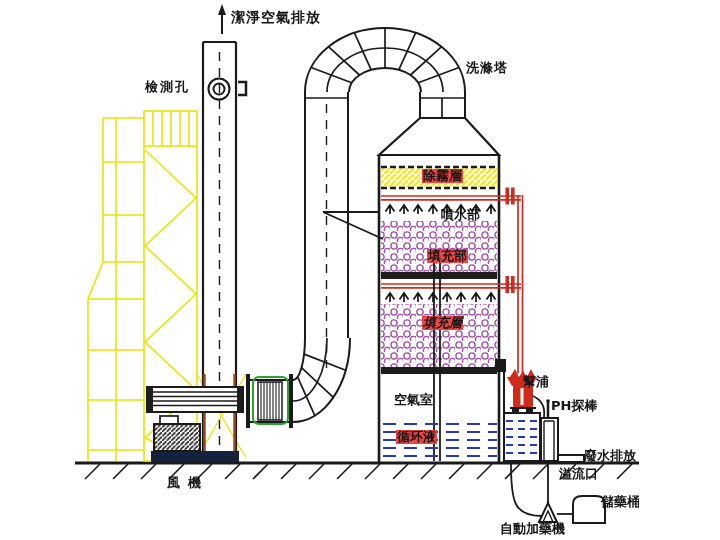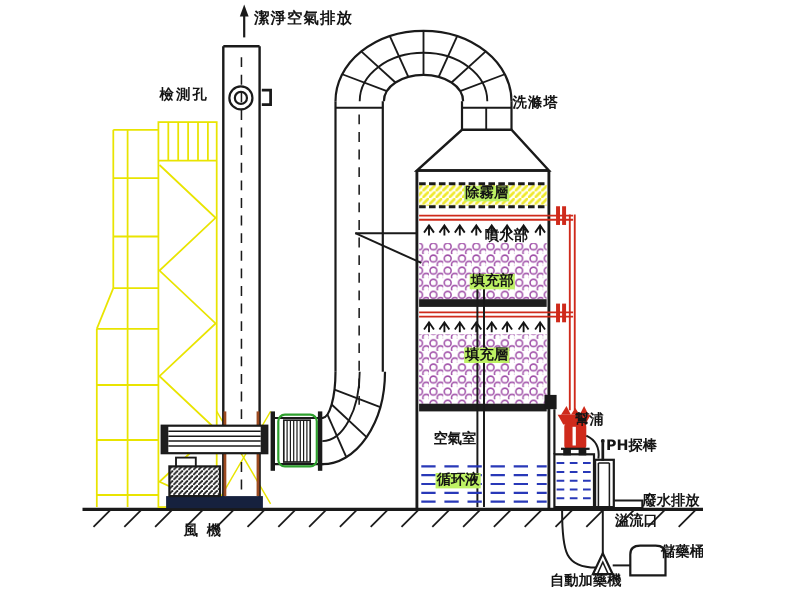--- a/index.html
+++ b/index.html
@@ -1,21 +1,21 @@
 <!DOCTYPE html>
 <html style="--c-line: #1a1a1a; --c-scaffold: #e9e400; --c-pipe_red: #cf2a1b; --c-packing: #a050a8; --c-liquid: #2838b8; --c-fan_green: #2ea02e; --c-chimney_brown: #9b4a20; --c-base_navy: #16213e; --c-demister_yellow: #efe92f; --c-watermark: rgba(213,173,173,0.60);"><head>
 <meta charset="utf-8">
 <style>
   html,body{margin:0;padding:0;background:#fff;}
   #stage{position:relative;width:639px;height:540px;background:#fff;overflow:hidden;
          font-family:"DejaVu Sans",sans-serif;}
   #stage svg{position:absolute;left:0;top:0;}
   .lbl{position:absolute;font-size:13px;font-weight:bold;color:#141414;
        white-space:nowrap;line-height:1.1;}
-  .bgw{background:#bef264;padding:0 1px;}
+  .bgw{background:#ef4444;padding:0 1px;}
   .wm{position:absolute;left:94px;top:251px;font-size:43px;font-weight:400;
       color:var(--c-watermark);letter-spacing:1px;white-space:nowrap;}
   
   .ln{stroke:var(--c-line);fill:none}
   .yw{stroke:var(--c-scaffold);fill:none}
   .rd{stroke:var(--c-pipe_red);fill:none}
   .bl{stroke:var(--c-liquid);fill:none}
   .gn{stroke:var(--c-fan_green);fill:none}
   .br{stroke:var(--c-chimney_brown);fill:none}
   .f-dark{fill:#1d1d1d;stroke:none}
@@ -296,25 +296,25 @@
     <line class="ln" x1="548" y1="464" x2="548" y2="504" stroke-width="1.8"></line>
     <polygon class="ln f-white" points="539,522 557,522 548,503" stroke-width="2"></polygon>
     <path class="ln" d="M543,522 L548,511 L553,522" stroke-width="1.4"></path>
     <line class="ln" x1="557" y1="514" x2="573" y2="514" stroke-width="1.8"></line>
     <path class="ln f-white" d="M573,523 V504 Q573,496 582,496 H596 Q605,496 605,504 V523 Z" stroke-width="2"></path>
   </g>
 </svg>
 
 <div class="lbl" style="left:231px;top:10px;font-size:14px;letter-spacing:1px;">潔淨空氣排放</div>
 <div class="lbl" style="left:145px;top:80px;letter-spacing:2px;">檢測孔</div>
-<div class="lbl" style="left:466px;top:61px;letter-spacing:1px;margin-top:26px;">洗滌塔</div>
+<div class="lbl" style="left:466px;top:61px;letter-spacing:1px;">洗滌塔</div>
 <div class="lbl bgw" style="left:422px;top:169px;">除霧層</div>
 <div class="lbl" style="left:425px;top:208px;padding-left:16px;">噴水部</div>
 <div class="lbl bgw" style="left:427px;top:249px;">填充部</div>
-<div class="lbl bgw" style="left:422px;top:316px;">填充層</div>
+<div class="lbl bgw" style="left:422px;top:316px;font-style:italic;">填充層</div>
 <div class="lbl" style="left:394px;top:393px;">空氣室</div>
 <div class="lbl bgw" style="left:396px;top:430px;">循环液</div>
 <div class="lbl" style="left:167px;top:476px;letter-spacing:8px;">風機</div>
 <div class="lbl" style="left:523px;top:375px;">幫浦</div>
 <div class="lbl" style="left:551px;top:399px;">PH探棒</div>
 <div class="lbl" style="left:559px;top:427px;margin-top:40px;">溢流口</div>
 <div class="lbl" style="left:584px;top:449px;">廢水排放</div>
 <div class="lbl" style="left:601px;top:495px;">儲藥桶</div>
 <div class="lbl" style="left:500px;top:522px;">自動加藥機</div>
 

